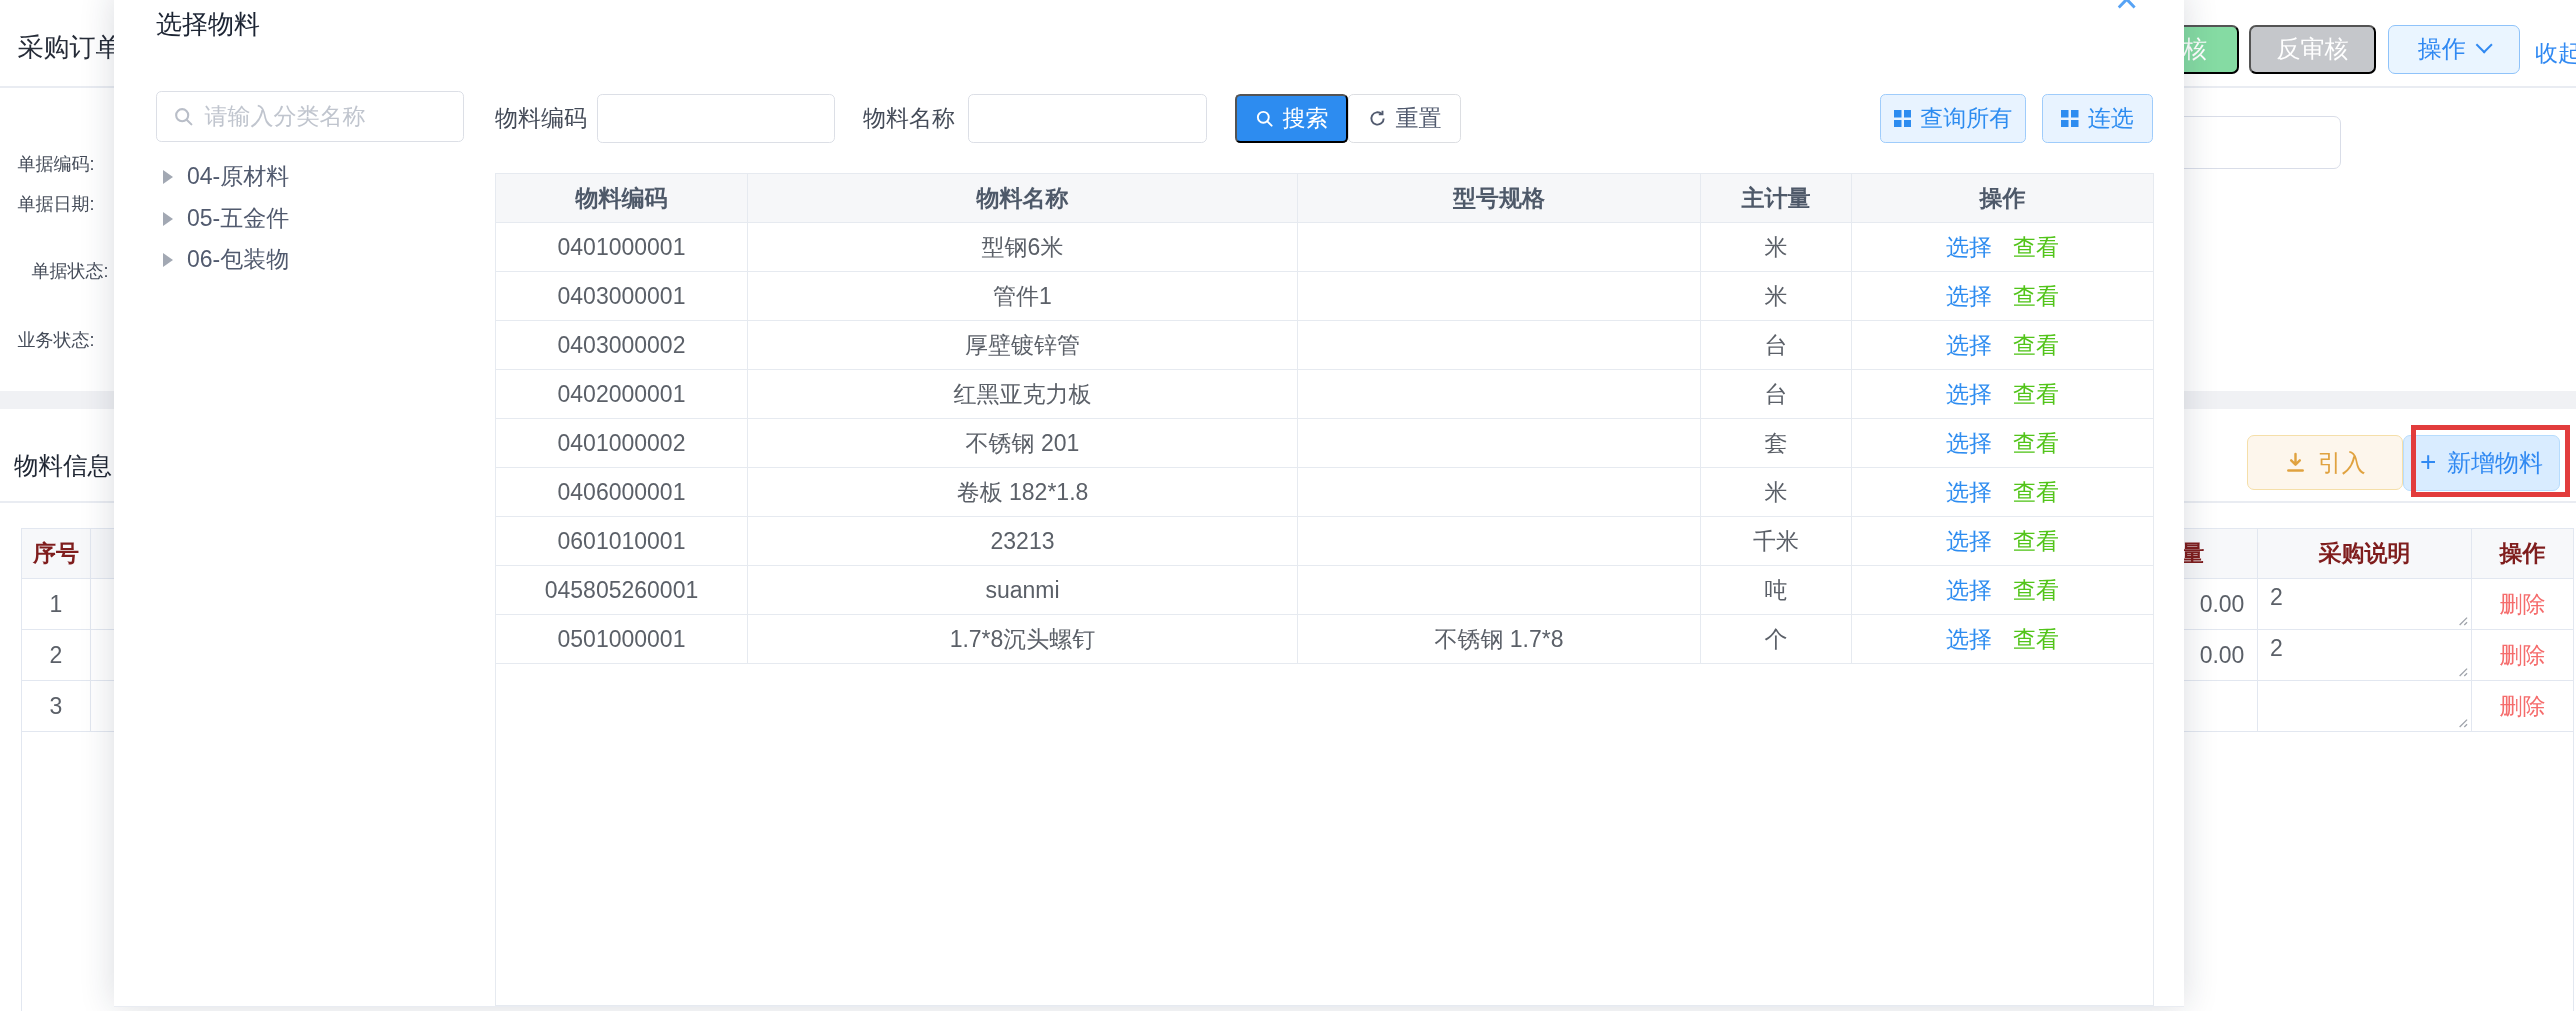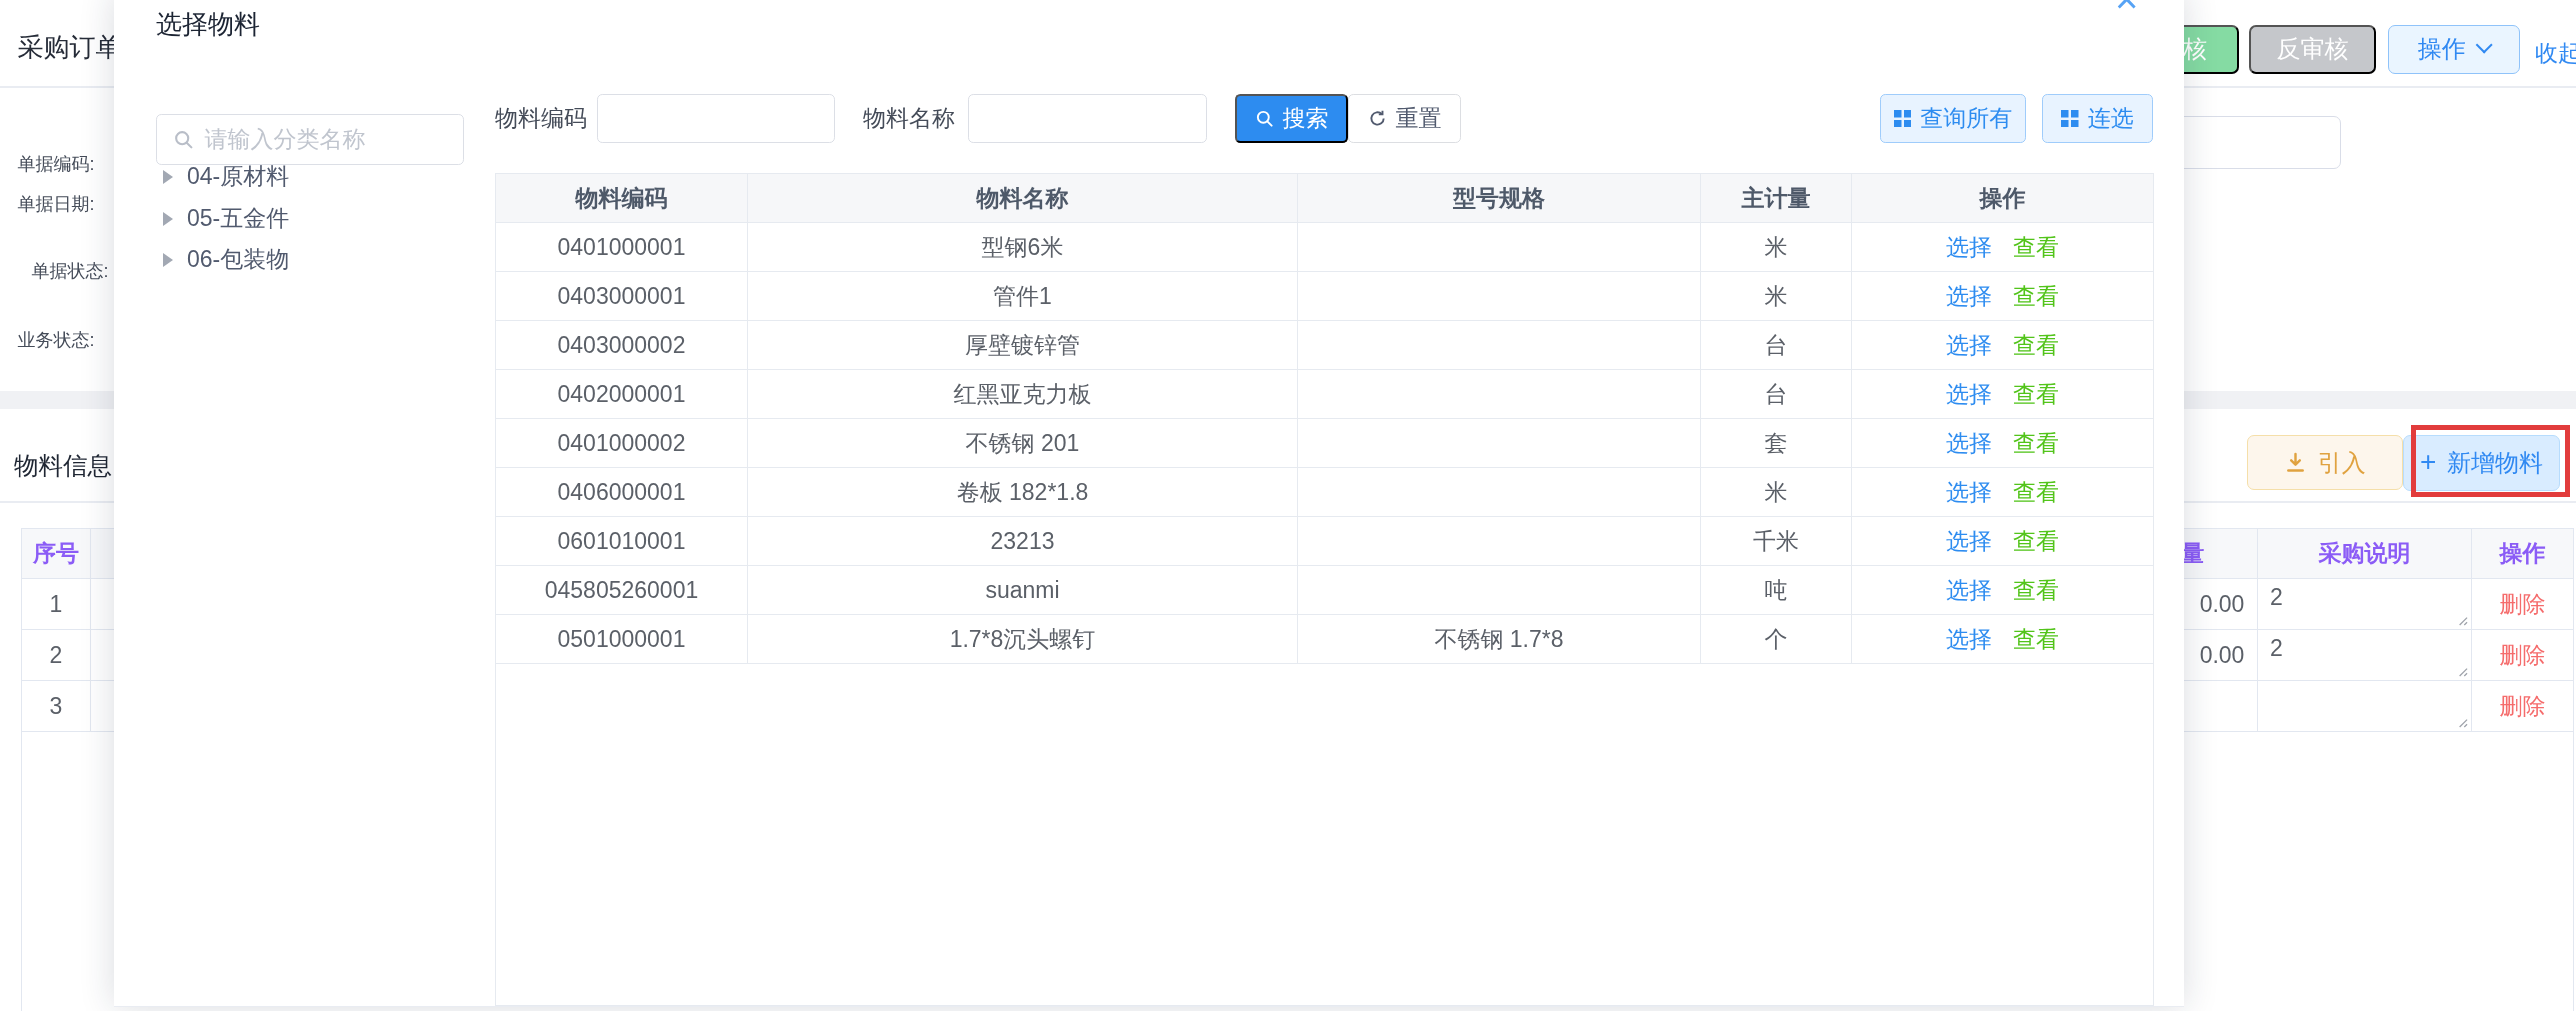--- a/index.html
+++ b/index.html
@@ -28,21 +28,21 @@
   .section-title { left:14px; top:449px; font-size:24.5px; font-weight:500; color:#1f2633; }
 
   .btn-import { left:2247px; top:435px; width:156px; height:55px; background:#fdf6ec; border:1.8px solid #f5dfa9; border-radius:7px; color:#e0a23f; font-size:24px; display:flex; align-items:center; justify-content:center; gap:10.5px; }
   .btn-add { left:2403px; top:435px; width:157px; height:56px; background:#d9ecff; border:0.9px solid #b7dcfd; border-radius:7px; color:#3089f2; font-size:24px; display:flex; align-items:center; justify-content:center; gap:10.5px; }
   .plus-glyph { font-size:28px; line-height:1; margin-top:-2.6px; }
   .red-annotation { left:2411px; top:425px; width:159px; height:72px; border:5.3px solid #e23c3c; z-index:6; pointer-events:none; }
 
   
   .bt-row { display:flex; }
   .bt-cell { border-right:1.8px solid #e2e7f0; border-bottom:1.8px solid #e2e7f0; display:flex; align-items:center; justify-content:center; font-size:23px; color:#5b6068; background:#fff; }
-  .bt-head .bt-cell { background:#f7f8fa; color:#8b5cf6; font-weight:600; }
+  .bt-head .bt-cell { background:#f7f8fa; color:#7f1d1d; font-weight:600; }
 
   .bt-left { left:21px; top:528px; width:245px; border-left:1.8px solid #e2e7f0; border-top:1.8px solid #e2e7f0; }
   .btl-seq { width:69px; height:50px; }
   .btl-rest { width:174px; height:50px; border-right:none; }
   .bt-left .bt-row:not(.bt-head) .bt-cell { height:51px; }
   .btl-empty { width:244px; height:289px; background:#fff; }
 
   .bt-right { left:2118px; top:528px; width:456px; border-top:1.8px solid #e2e7f0; }
   .btr-qty { width:140px; height:50px; justify-content:flex-end; padding-right:12.3px; }
   .btr-note { width:215px; height:50px; position:relative; justify-content:flex-start; align-items:flex-start; padding:5.3px 0 0 12.3px; }
@@ -52,21 +52,21 @@
   .bt-right .bt-row:not(.bt-head) .btr-op { height:51px; }
   .grip { position:absolute; right:3.5px; bottom:3.5px; }
   .link-delete { color:#f56c6c; font-size:23px; cursor:pointer; }
   .btr-empty { width:456px; height:289px; border-right:1.8px solid #e2e7f0; background:#fff; }
 
   
   .modal { left:114px; top:-8.8px; width:2070px; height:1016px; background:#fff; z-index:10; box-shadow:0 0 33px rgba(25,35,60,.16); border-bottom:1.8px solid #e9ecf2; }
   .m-title { left:42px; top:16px; font-size:26px; font-weight:500; color:#1c2433; }
   .m-close { left:2001px; top:-12.3px; font-size:40px; font-weight:300; color:#57a3f5; cursor:pointer; line-height:1; }
 
-  .m-search { left:42px; top:100px; width:308px; height:51px; border:1.8px solid #dcdfe6; border-radius:5.3px; display:flex; align-items:center; padding-left:16px; gap:10.5px; color:#c0c5ce;margin-top:23px; }
+  .m-search { left:42px; top:100px; width:308px; height:51px; border:1.8px solid #dcdfe6; border-radius:5.3px; display:flex; align-items:center; padding-left:16px; gap:10.5px; color:#c0c5ce; }
   .m-search .ph { font-size:23px; }
   .icon-mag { color:#b9bec8; }
 
   .tree-item { left:49px; width:280px; height:39px; display:flex; align-items:center; gap:14px; cursor:pointer; }
   .ti-0 { top:166px; } .ti-1 { top:208px; } .ti-2 { top:249px; }
   .caret-right { width:0; height:0; border-left:10.5px solid #a2a8b3; border-top:7px solid transparent; border-bottom:7px solid transparent; }
   .tree-label { font-size:23px; color:#515a6e; }
 
   .m-lab { top:103px; height:49px; line-height:49px; font-size:23px; color:#454c59; }
   .m-lab1 { left:381px; } .m-lab2 { left:749px; }

